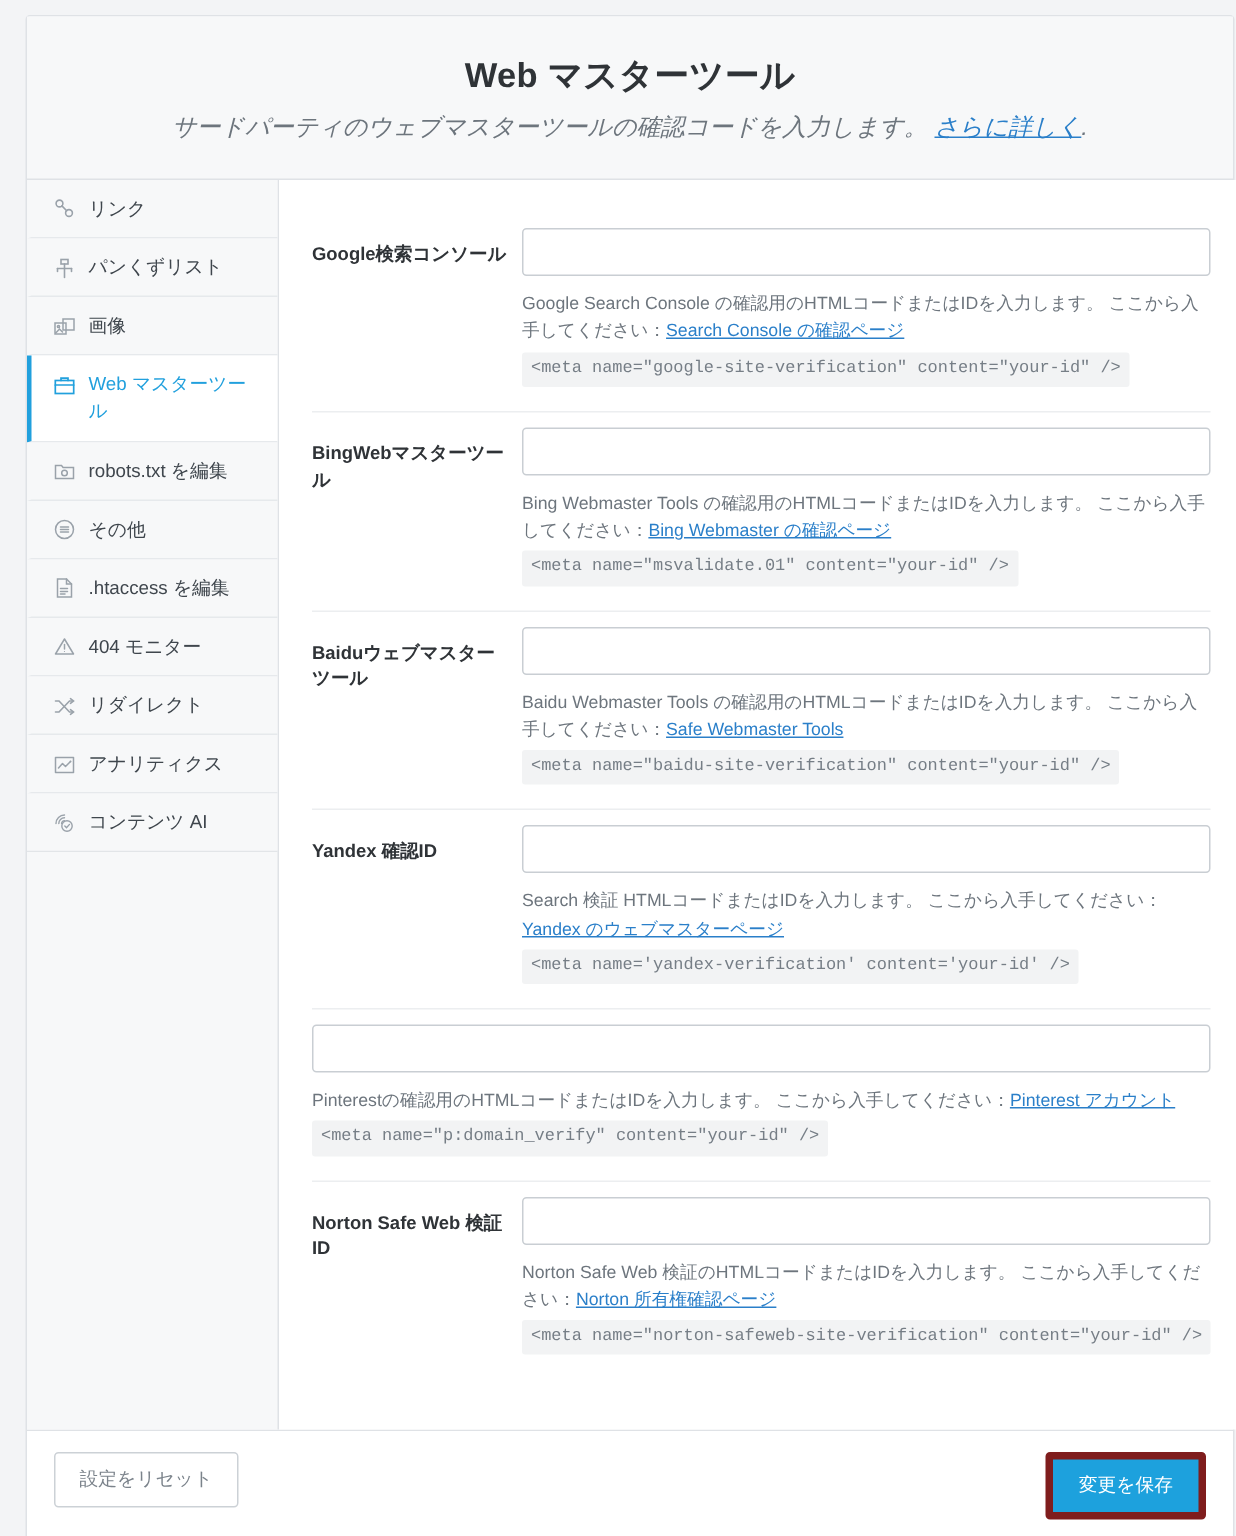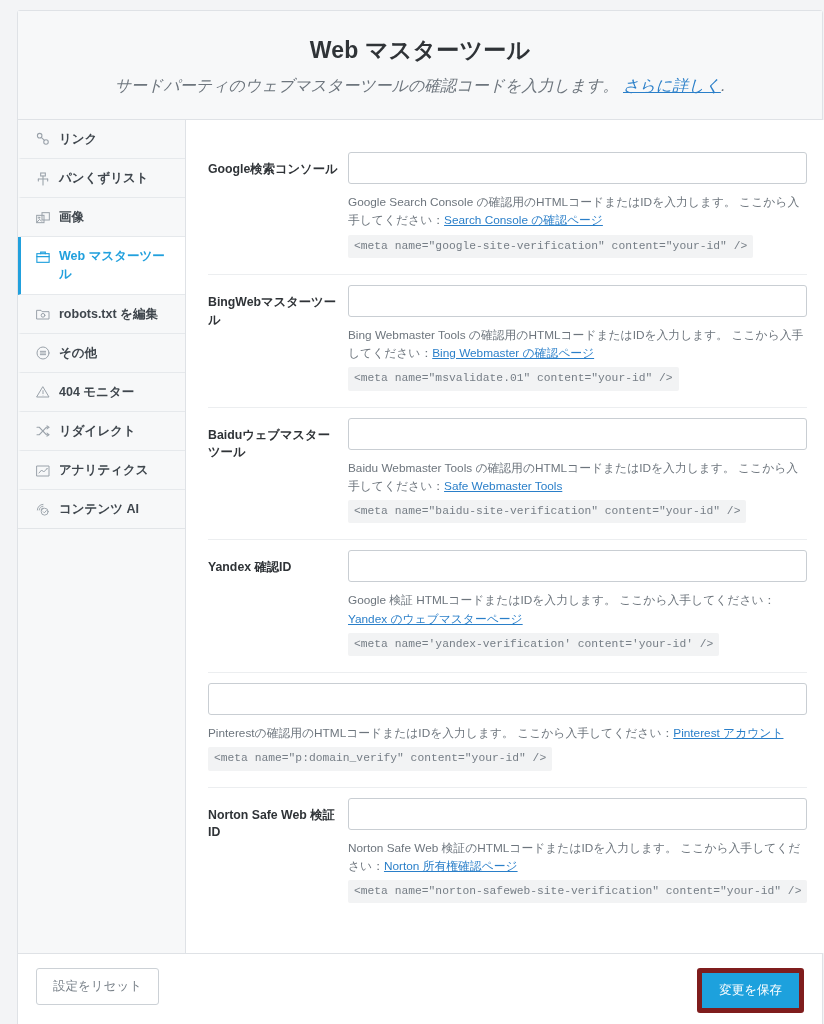--- a/index.html
+++ b/index.html
@@ -74,21 +74,20 @@
     align-items: flex-start;
     gap: 8px;
     padding: 10px 10px 10px 13px;
     border-bottom: 1px solid #e6e9ec;
     font-size: 12.5px;
     color: #3f464d;
     line-height: 1.45;
     cursor: pointer;
     background: #f7f8f9;
     border-left: 3px solid transparent;
-    font-weight: bold;
   }
   .nav-item:last-child { border-bottom: none; }
   .nav-item.active {
     color: #21a0dd;
     background: #ffffff;
     border-left: 3px solid #21a0dd;
   }
   .nav-icon {
     flex: 0 0 17px;
     width: 17px; height: 17px;
@@ -267,20 +266,32 @@
                   <circle cx="12" cy="12" r="9"></circle>
                   <line x1="8" y1="9.5" x2="16" y2="9.5"></line>
                   <line x1="8" y1="12" x2="16" y2="12"></line>
                   <line x1="8" y1="14.5" x2="16" y2="14.5"></line>
                 </svg>
               </span>
               <span class="nav-label">その他</span>
             </li>
             <li class="nav-item">
               <span class="nav-icon">
+                <svg viewBox="0 0 24 24" fill="none" stroke="currentColor" stroke-width="1.5" stroke-linecap="round">
+                  <path d="M5 3 h9 l5 5 v13 H5 Z"></path>
+                  <path d="M14 3 v5 h5"></path>
+                  <line x1="8" y1="12.5" x2="15" y2="12.5"></line>
+                  <line x1="8" y1="15.5" x2="15" y2="15.5"></line>
+                  <line x1="8" y1="18" x2="12.5" y2="18"></line>
+                </svg>
+              </span>
+              <span class="nav-label">.htaccess を編集</span>
+            </li>
+            <li class="nav-item">
+              <span class="nav-icon">
                 <svg viewBox="0 0 24 24" fill="none" stroke="currentColor" stroke-width="1.5" stroke-linejoin="round" stroke-linecap="round">
                   <path d="M12 4.5 L21 19.5 H3 Z"></path>
                   <line x1="12" y1="10" x2="12" y2="14.5"></line>
                   <circle cx="12" cy="17" r="0.6" fill="currentColor" stroke="none"></circle>
                 </svg>
               </span>
               <span class="nav-label">404 モニター</span>
             </li>
             <li class="nav-item">
               <span class="nav-icon">
@@ -338,21 +349,21 @@
               <div class="field-label">Baiduウェブマスターツール</div>
               <div class="field-control">
                 <input type="text" class="text-input" placeholder="" style="">
                 <div class="field-help"><span>Baidu Webmaster Tools の確認用のHTMLコードまたはIDを入力します。 ここから入手してください：</span><a href="#">Safe Webmaster Tools</a><br><code class="field-code">&lt;meta name="baidu-site-verification" content="your-id" /&gt;</code></div>
               </div>
             </div>
             <div class="field-row">
               <div class="field-label">Yandex 確認ID</div>
               <div class="field-control">
                 <input type="text" class="text-input" placeholder="" style="">
-                <div class="field-help"><span>Google 検証 HTMLコードまたはIDを入力します。 ここから入手してください：</span><a href="#">Yandex のウェブマスターページ</a><br><code class="field-code">&lt;meta name='yandex-verification' content='your-id' /&gt;</code></div>
+                <div class="field-help"><span>Search 検証 HTMLコードまたはIDを入力します。 ここから入手してください：</span><a href="#">Yandex のウェブマスターページ</a><br><code class="field-code">&lt;meta name='yandex-verification' content='your-id' /&gt;</code></div>
               </div>
             </div>
             <div class="field-row">
               <div class="field-control">
                 <input type="text" class="text-input" placeholder="" style="">
                 <div class="field-help"><span>Pinterestの確認用のHTMLコードまたはIDを入力します。 ここから入手してください：</span><a href="#">Pinterest アカウント</a><br><code class="field-code">&lt;meta name="p:domain_verify" content="your-id" /&gt;</code></div>
               </div>
             </div>
             <div class="field-row">
               <div class="field-label">Norton Safe Web 検証ID</div>

